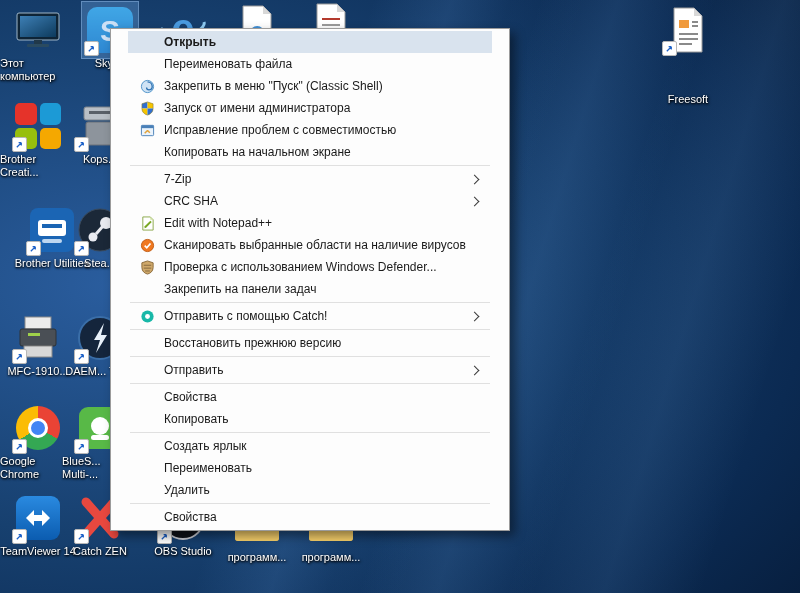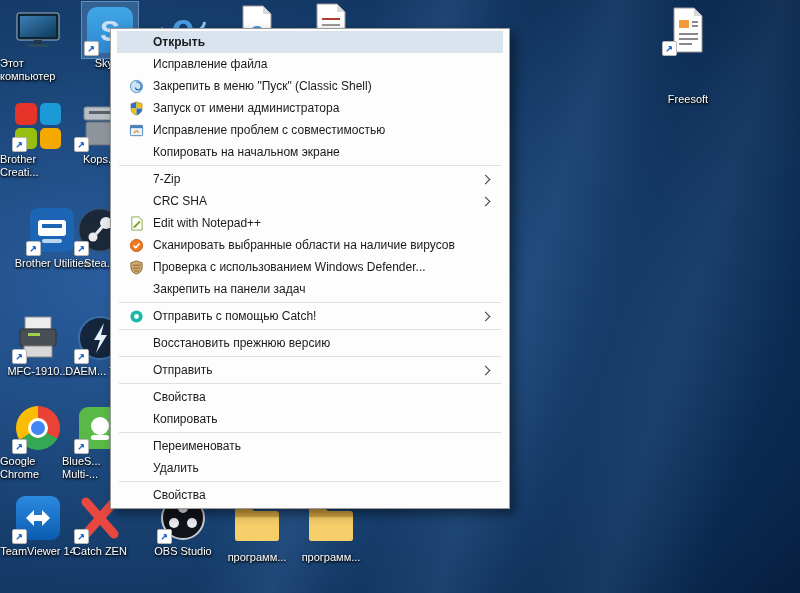--- a/index.html
+++ b/index.html
@@ -21,21 +21,21 @@
           outline:1px solid rgba(160,205,255,.55);}
   .sc{position:absolute;left:-2px;bottom:-2px;width:13px;height:13px;background:#fff;border-radius:2px;
       border:1px solid #b8b8b8;display:flex;align-items:center;justify-content:center;z-index:2;}
   .chromeball{width:44px;height:44px;border-radius:50%;position:relative;
       background:conic-gradient(#ea4335 0 33%, #34a853 33% 66%, #fbbc05 66% 100%);}
   .chromeball::after{content:"";position:absolute;inset:12px;background:#4285f4;border:3px solid #fff;border-radius:50%;}
   .b2x2{width:46px;height:46px;display:grid;grid-template-columns:1fr 1fr;grid-template-rows:1fr 1fr;gap:3px;}
   .b2x2 span{border-radius:5px;}
   
   .cmenu{position:absolute;left:110px;top:28px;width:400px;z-index:10;background:#fdfdfd;
-         border:1px solid #9b9b9b;box-shadow:5px 5px 10px rgba(0,0,0,.45);padding:2px 6px;box-sizing:border-box;}
+         border:1px solid #9b9b9b;box-shadow:5px 5px 10px rgba(0,0,0,.45);padding:2px 17px;box-sizing:border-box;}
   .mi{display:flex;align-items:center;height:22px;font-size:12px;color:#1a1a1a;white-space:nowrap;}
   .mi.hl{background:#d9e3ee;}
   .mi .b{font-weight:bold;}
   .mico{width:20px;height:16px;margin-left:9px;margin-right:7px;display:flex;align-items:center;justify-content:center;flex:none;}
   .mlabel{flex:1;overflow:hidden;text-overflow:ellipsis;}
   .chev{width:6px;height:6px;border-right:1.4px solid #3a3a3a;border-top:1.4px solid #3a3a3a;
         transform:rotate(45deg);margin-right:14px;flex:none;}
   .msep{border-top:1px solid #e0e0e0;margin:2px 2px;}
 </style>
 </head>
@@ -339,21 +339,21 @@
 
   <div class="cmenu">
 
     <div class="mi hl">
       <span class="mico"></span>
       <span class="mlabel b">Открыть</span>
     </div>
 
     <div class="mi">
       <span class="mico"></span>
-      <span class="mlabel">Исправление файла</span>
+      <span class="mlabel">Переименовать файла</span>
     </div>
 
     <div class="mi">
       <span class="mico">
         <svg viewBox="0 0 16 16" width="15" height="15">
           <circle cx="8" cy="8" r="6.5" fill="#cfe3f5" stroke="#4a90c8"></circle>
           <path d="M8 3 a5 5 0 0 1 5 5 a3.5 3.5 0 0 1 -3.5 3.5 a2.5 2.5 0 0 1 -2.5 -2.5" fill="none" stroke="#2a6fb0" stroke-width="1.4"></path>
         </svg>
       </span>
       <span class="mlabel">Закрепить в меню "Пуск" (Classic Shell)</span>
@@ -482,20 +482,24 @@
       <span class="mlabel">Свойства</span>
     </div>
 
     <div class="mi">
       <span class="mico"></span>
       <span class="mlabel">Копировать</span>
     </div>
 
     <div class="msep"></div>
 
+    <div class="mi">
+      <span class="mico"></span>
+      <span class="mlabel">Создать ярлык</span>
+    </div>
 
     <div class="mi">
       <span class="mico"></span>
       <span class="mlabel">Переименовать</span>
     </div>
 
     <div class="mi">
       <span class="mico"></span>
       <span class="mlabel">Удалить</span>
     </div>

